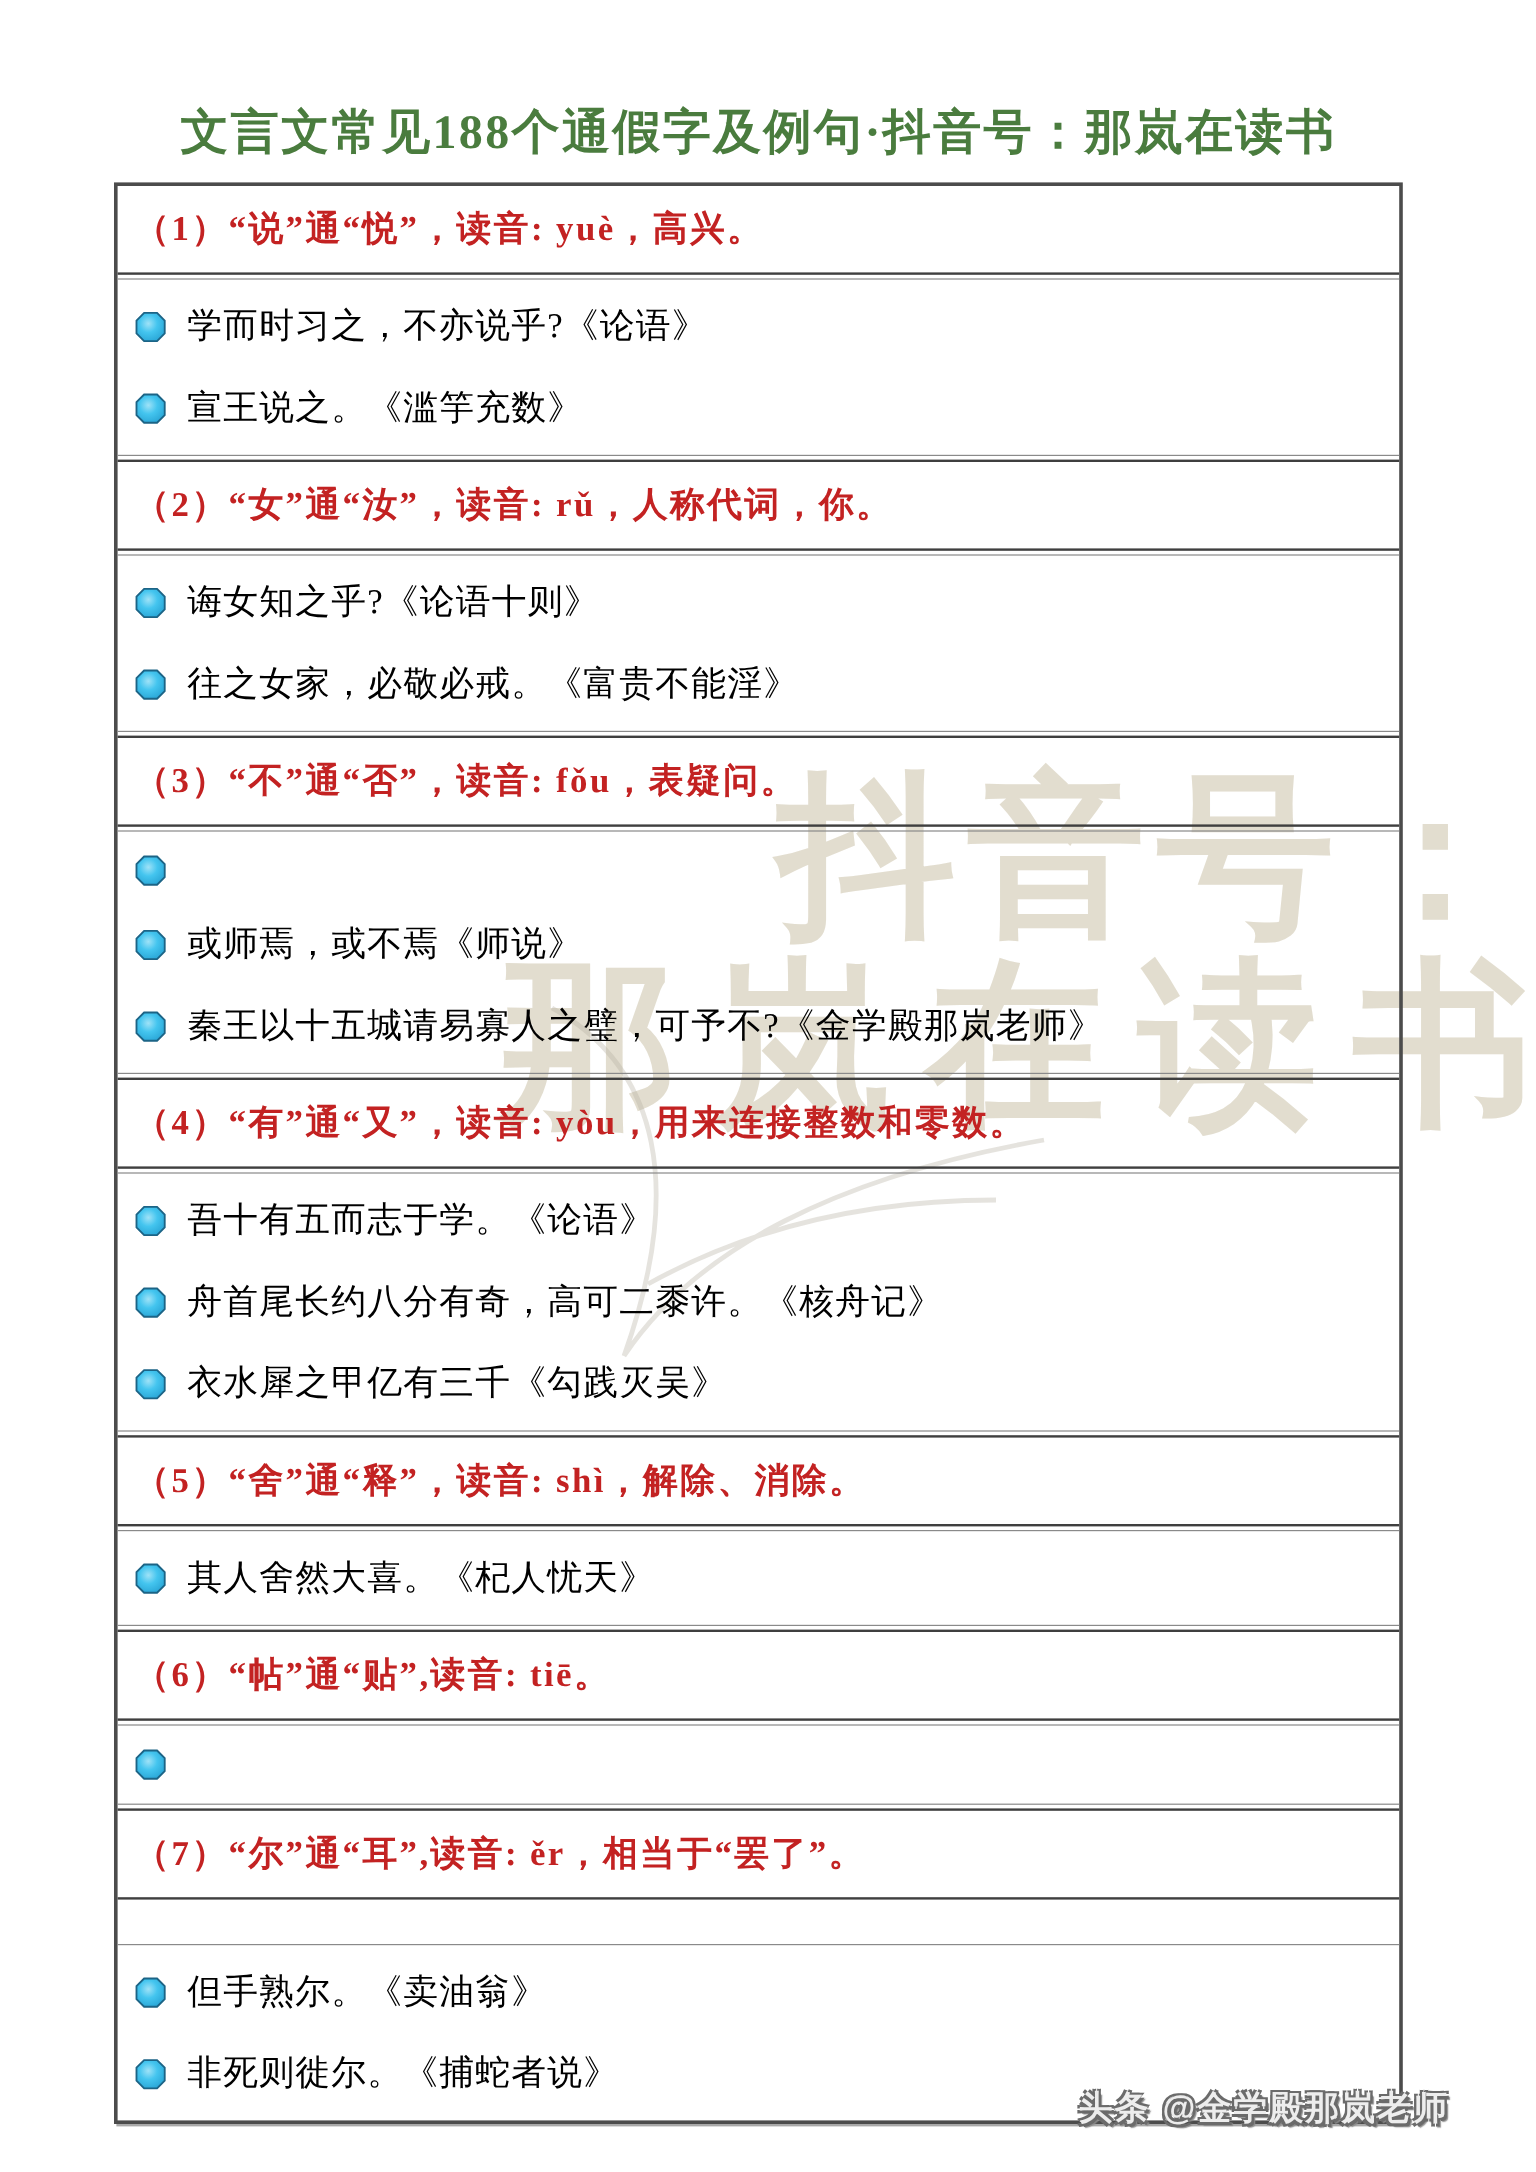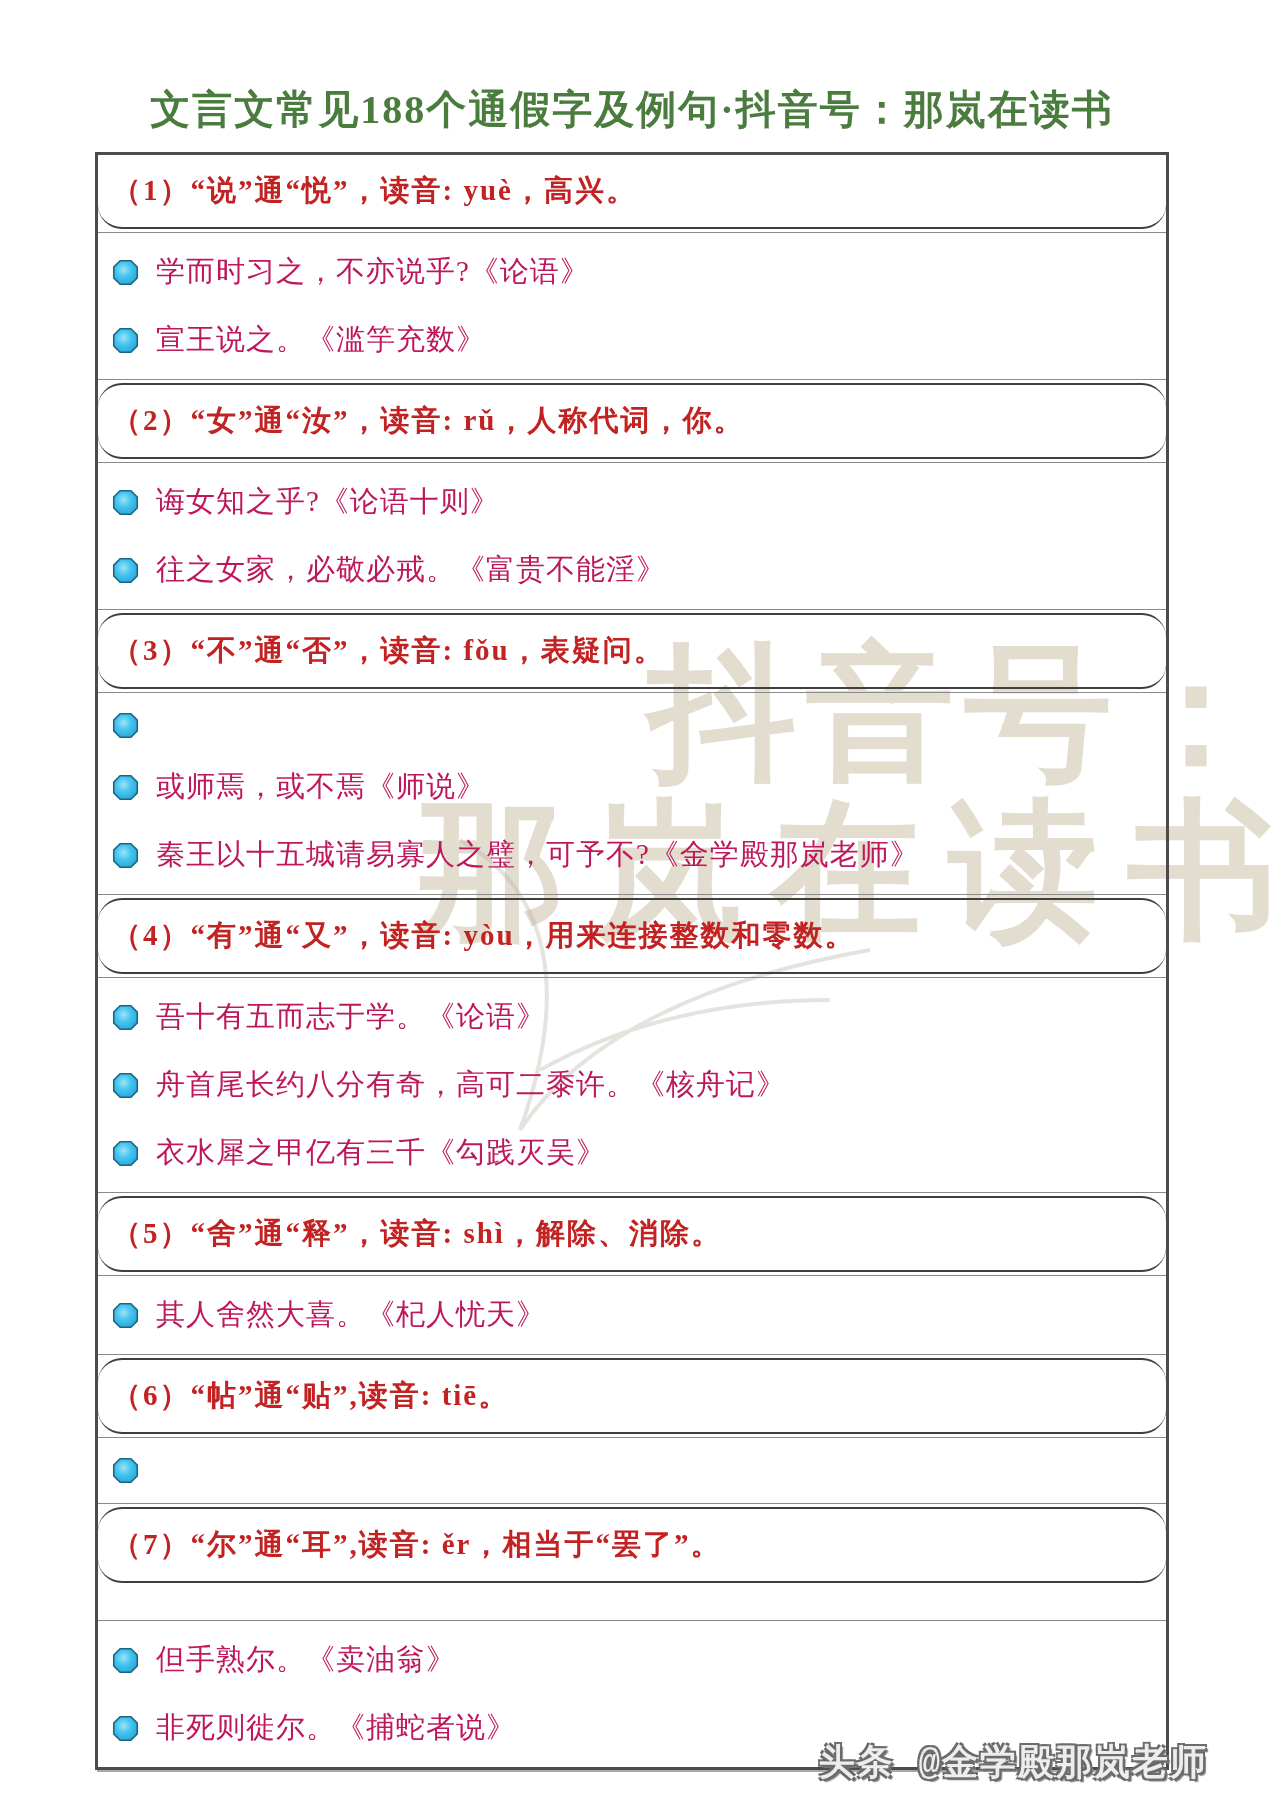--- a/index.html
+++ b/index.html
@@ -48,62 +48,61 @@
   }
   .sec-header {
     border-top: 2px solid #3f3f3f;
     border-bottom: 2px solid #3f3f3f;
     margin: 3px 0;
     padding: 16px 14px;
     font-size: 29px;
     font-weight: 600;
     letter-spacing: 2px;
     color: #c32222;
-    border-radius: 24px;
   }
   .sec-header:first-child { margin-top: 0; border-top: 0; }
   .sec-examples {
     border-top: 1px solid #8a8a8a;
     border-bottom: 1px solid #8a8a8a;
     padding: 5px 0;
   }
   .sec-examples:last-child { border-bottom: 0; margin-top: 37px; }
   .ex {
     display: flex;
     align-items: center;
     padding: 14px 14px;
     font-size: 29px;
     letter-spacing: 1px;
-    color: #be185d;
+    color: #000000;
   }
   .bullet {
     flex: 0 0 auto;
     width: 27px; height: 27px;
     margin-right: 17px;
     display: inline-block;
   }
   .ex-text { display: inline-block; }
 
   
   .footer {
     position: absolute;
     top: 1738px; right: 72px;
-    font-size: 36px;
+    font-size: 28px;
     font-weight: 800;
     letter-spacing: 2px;
     color: #ededed;
     text-shadow:
       -2px -2px 0 #6b6b6b,
        2px -2px 0 #6b6b6b,
       -2px  2px 0 #6b6b6b,
        2px  2px 0 #6b6b6b,
        3px  3px 1px #8a8a8a;
     z-index: 4;
     white-space: nowrap;
-    font-family: Liberation Mono, monospace;
+    font-family: Liberation Sans, sans-serif;
     text-align: center;
   }
 </style>
 </head>
 <body>
 
 <svg width="0" height="0" style="position:absolute" aria-hidden="true">
   <defs>
     <radialGradient id="bgrad" cx="42%" cy="38%" r="70%">
       <stop offset="0%" stop-color="#9fe2f7"></stop>

